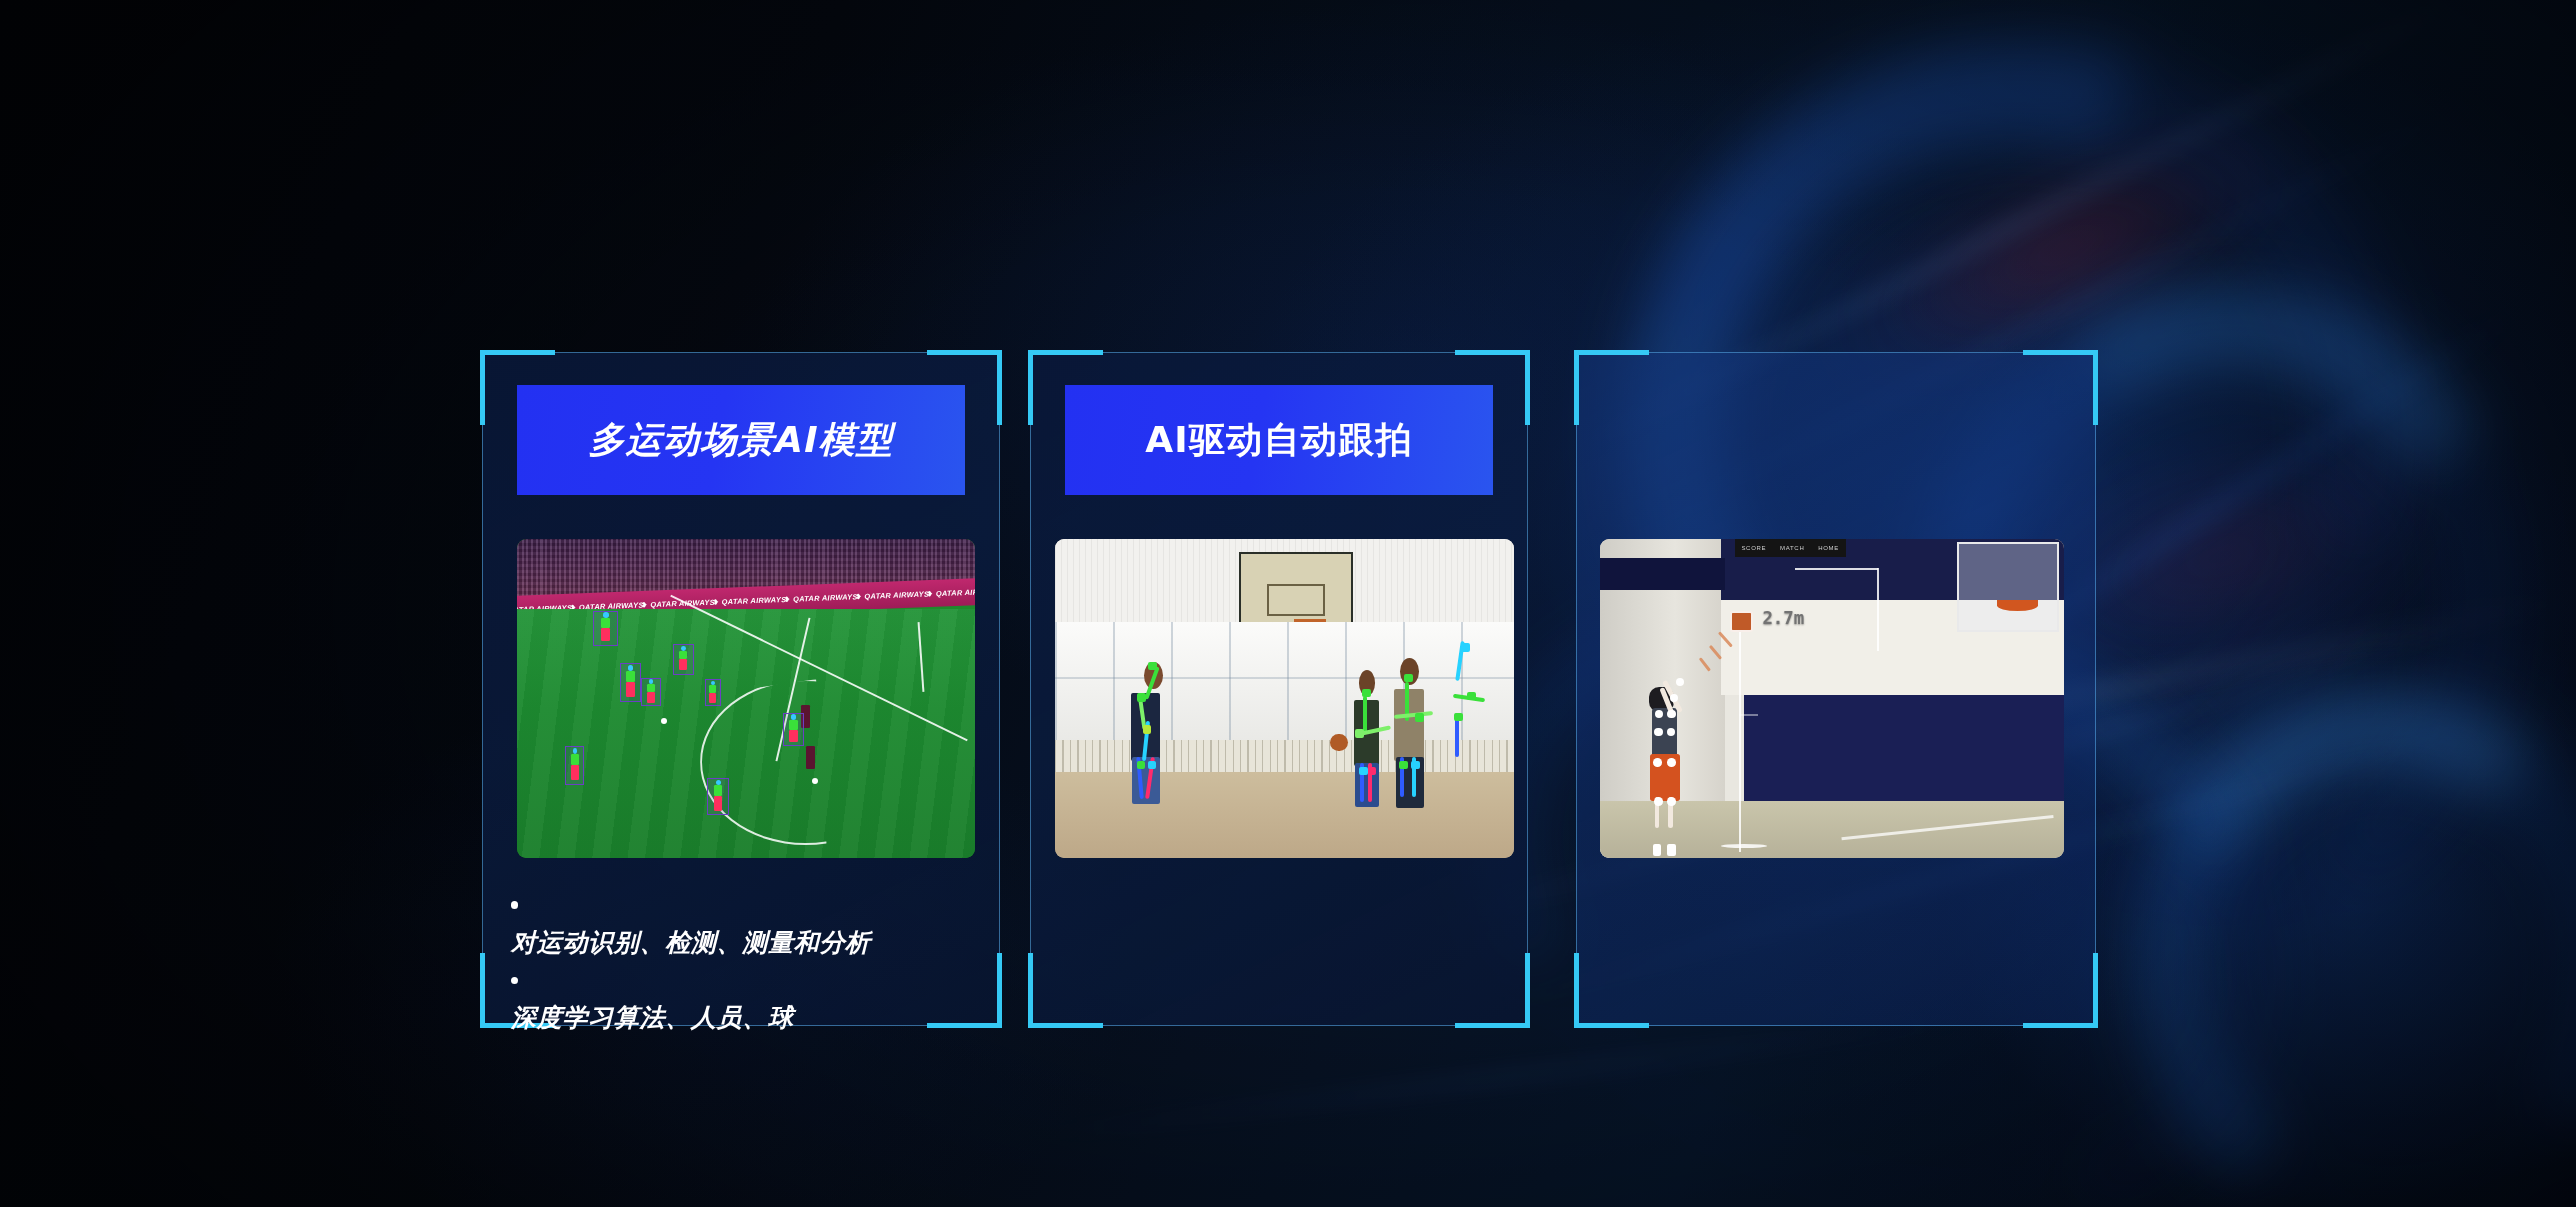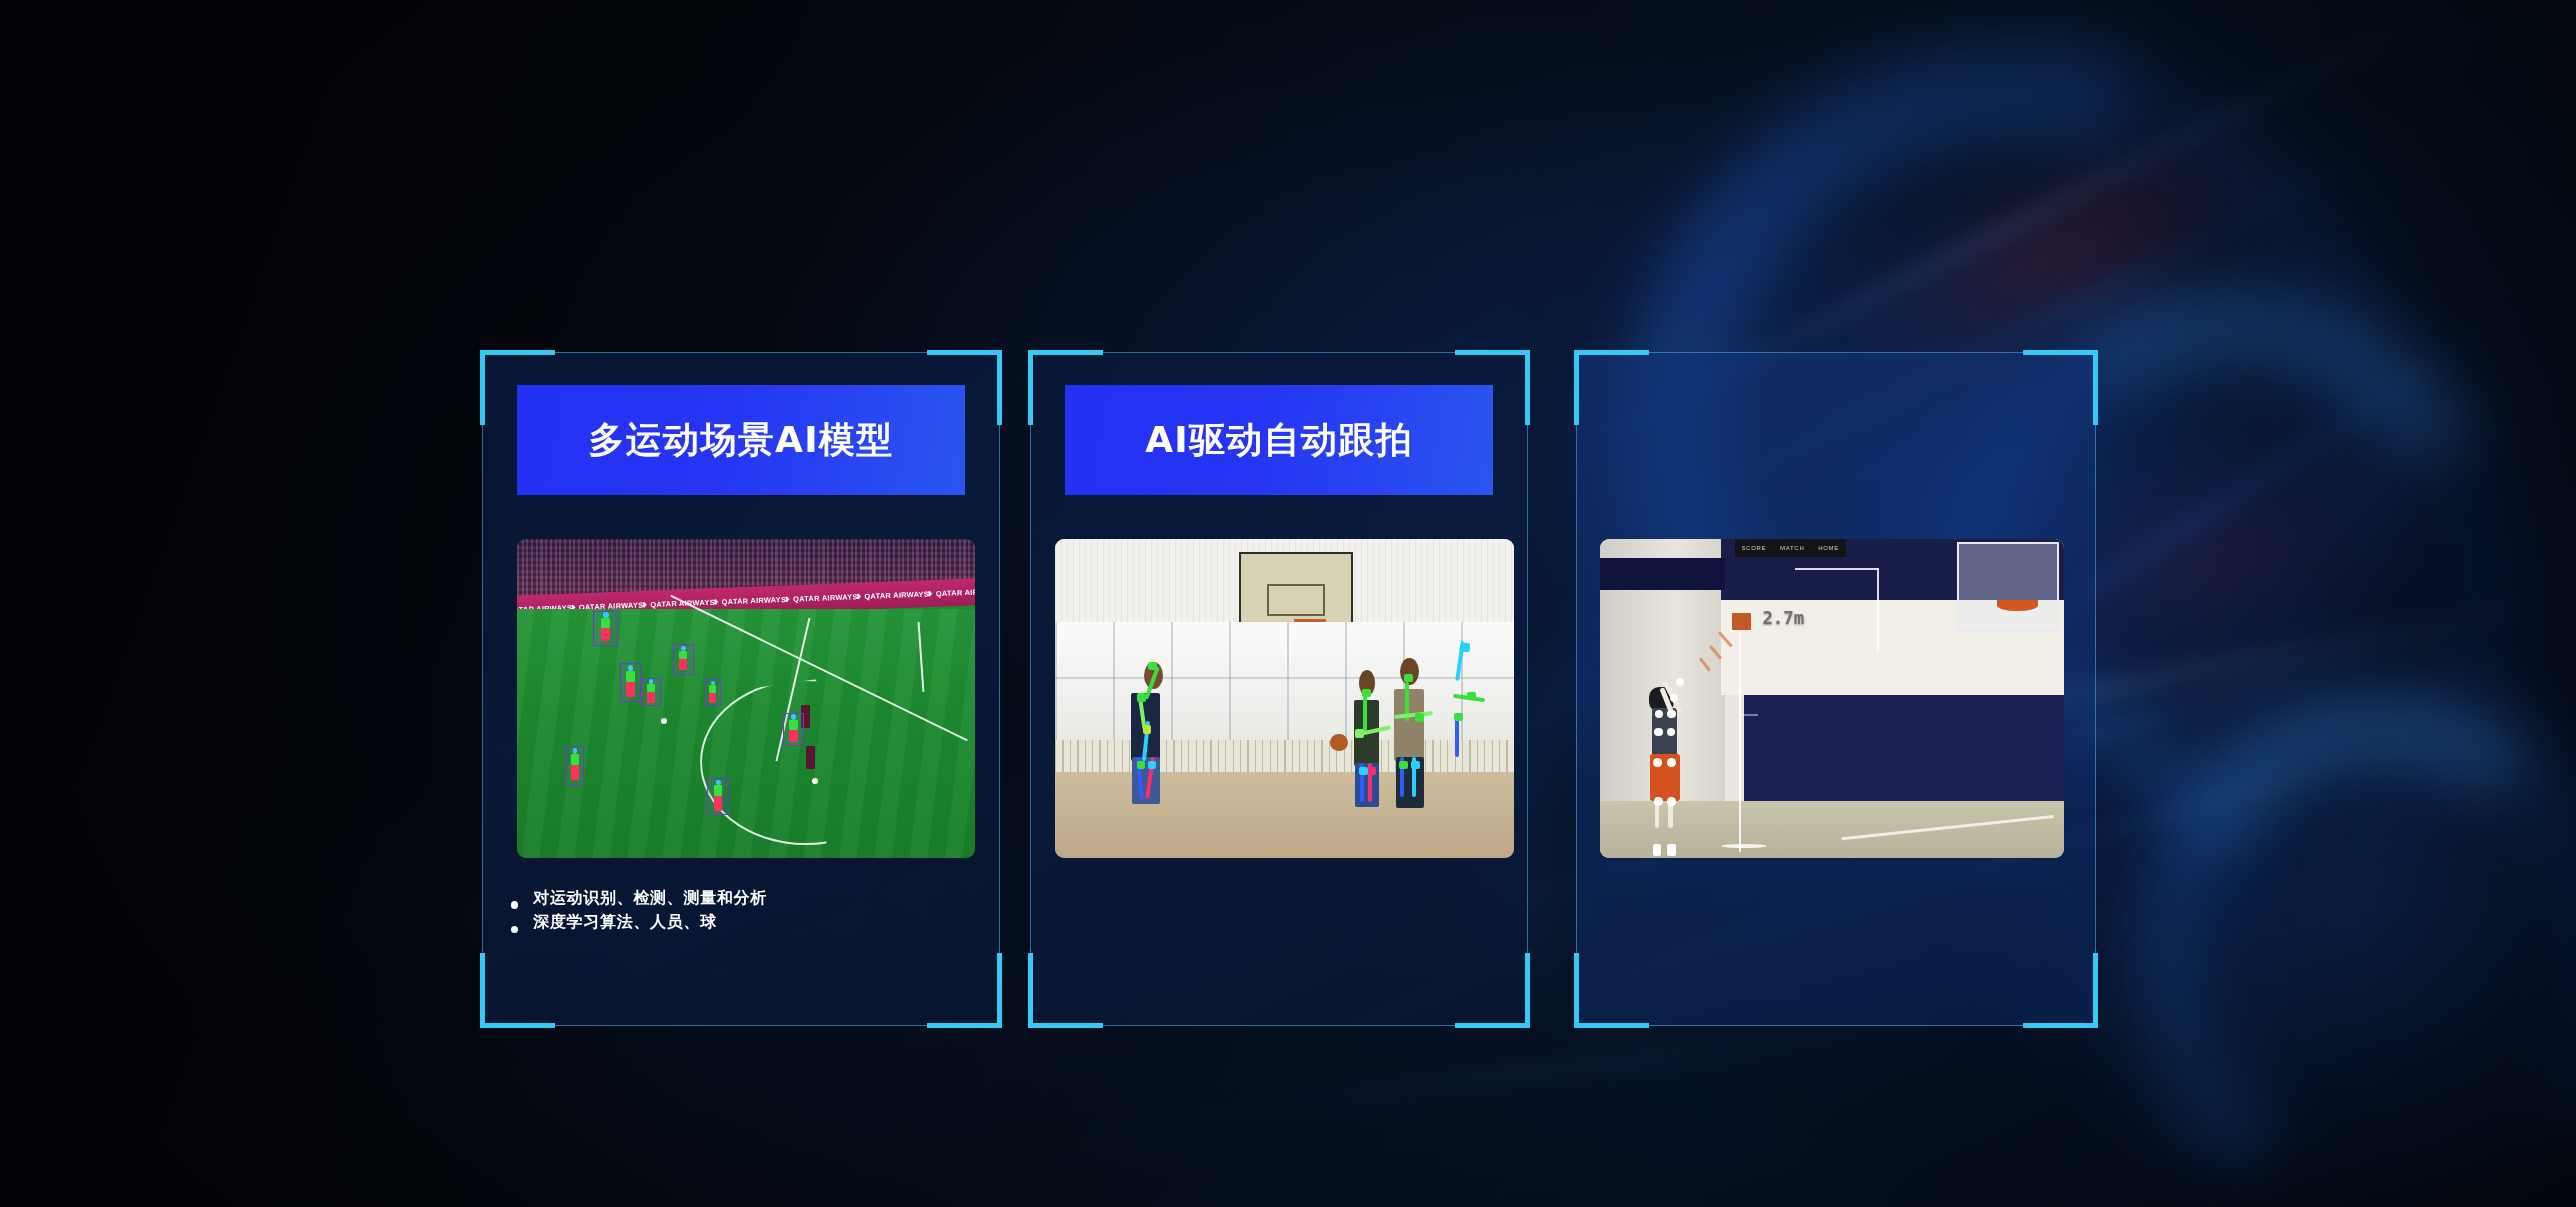--- a/index.html
+++ b/index.html
@@ -75,21 +75,21 @@
   }
 
   
   .cards{ position:absolute; left:0; top:0; width:2576px; height:1208px; }
 
   .card{
     position:absolute; top:352px; height:674px;
     border:1px solid rgba(90,175,235,.55);
     background:linear-gradient(155deg, rgba(9,24,58,.86) 0%, rgba(10,28,64,.80) 45%, rgba(8,22,52,.72) 100%);
   }
-  .card.c1{ left:482px;  width:518px; }
+  .card.c1{ left:482px;  width:518px;font-style:italic; }
   .card.c2{ left:1030px; width:498px; }
   .card.c3{ left:1576px; width:520px;
     background:linear-gradient(155deg, rgba(18,52,120,.62) 0%, rgba(16,48,116,.50) 50%, rgba(14,42,104,.44) 100%); }
 
   
   .cor{ position:absolute; pointer-events:none; }
   .cor i{ position:absolute; background:#35c9f5; display:block; }
   .cor .h{ height:4.7px; width:75px; }
   .cor .v{ width:4.7px;  height:75px; }
   .cor.tl{ left:-2.7px;  top:-2.7px;  } .cor.tl .h{ left:0; top:0; }  .cor.tl .v{ left:0; top:0; }
@@ -195,23 +195,23 @@
 
   
   .cardbody{ position:absolute; left:0; right:0; top:533px; padding:0 29.5px; }
   .c1 .cardbody{ padding-left:28px; padding-right:20px; }
   .c2 .cardbody{ padding-left:23px; padding-right:17.4px; top:530px; }
   .c3 .cardbody{ padding-left:20px; padding-right:14.8px; top:520px; }
 
   .bullets{ list-style:none; }
   .bullets li{
     display:flex; align-items:flex-start; gap:14.8px;
-    color:#ffffff; font-size:16px; line-height:1.52;
+    color:#ffffff; font-size:25px; line-height:1.52;
     font-family:"DejaVu Sans","Liberation Sans",sans-serif;
-    letter-spacing:0.7px; font-weight:600;
+    letter-spacing:0.7px; font-weight:600;flex-direction:column;
   }
   .bullets li .dot{
     flex:0 0 auto; width:7.4px; height:7.4px; border-radius:50%; background:#fff; margin-top:15.4px;
   }
   .para{
     color:#ffffff; font-size:25.5px; line-height:1.58; font-weight:700;
     letter-spacing:0.3px; font-family:"DejaVu Sans","Liberation Sans",sans-serif;
   }
 </style>
 </head>

